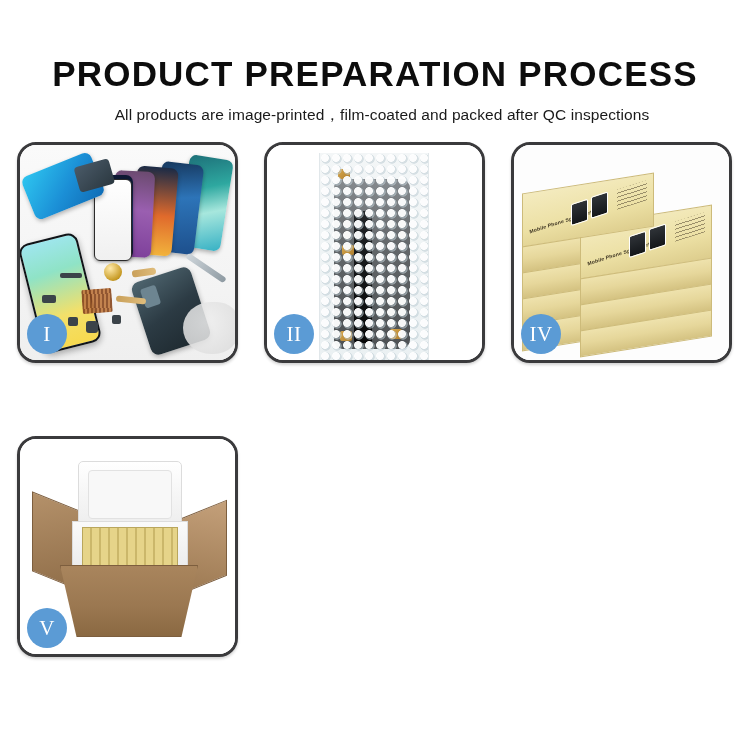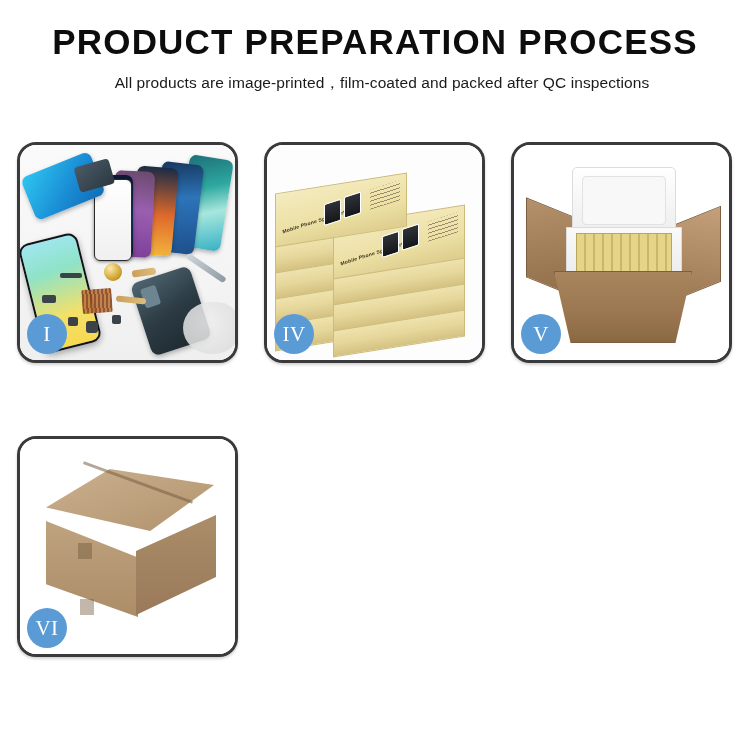--- a/index.html
+++ b/index.html
@@ -12,21 +12,21 @@
     width: 750px;
     height: 750px;
     overflow: hidden;
     font-family: "Liberation Sans", sans-serif;
     color: #111111;
     position: relative;
   }
   .page { width: 750px; height: 750px; position: relative; }
 
   
-  .header { width: 100%; text-align: center; padding-top: 24px; }
+  .header { width: 100%; text-align: center; padding-top: 56px; }
   .title {
     font-family: "Liberation Sans", sans-serif;
     font-size: 35px;
     font-weight: 700;
     letter-spacing: 1.2px;
     color: #0d0d0d;
     line-height: 1.05;
     margin: 0;
     white-space: nowrap;
   }
@@ -375,20 +375,34 @@
         <div class="prt lt" style="left:30px;top:182px;width:8px;height:14px;border-radius:2px;"></div>
         <div class="prt" style="left:92px;top:170px;width:9px;height:9px;"></div>
         <div class="prt flex" style="left:96px;top:152px;width:30px;height:6px;transform:rotate(6deg);"></div>
         <div class="prt" style="left:22px;top:150px;width:14px;height:8px;"></div>
         <div class="tweezer"></div>
         <div class="hand"></div>
       </div>
       <div class="badge">I</div>
     </div>
 
+    <div class="card">
+      <div class="photo p2">
+        <div class="bw-outer">
+          <div class="bw-screen"></div>
+          <div class="bw-strip"></div>
+          <div class="tape" style="left:18px;top:16px;"></div>
+          <div class="tape" style="left:22px;top:92px;"></div>
+          <div class="tape" style="left:20px;top:178px;"></div>
+          <div class="tape" style="left:70px;top:176px;"></div>
+          <div class="bubbles"></div>
+        </div>
+      </div>
+      <div class="badge">II</div>
+    </div>
 
 
     <div class="card">
       <div class="photo p4">
         <div class="stack">
           <div class="sbox left" style="top:150px;"></div>
           <div class="sbox right" style="top:156px;"></div>
           <div class="sbox left" style="top:124px;"></div>
           <div class="sbox right" style="top:130px;"></div>
           <div class="sbox left" style="top:98px;"></div>
@@ -418,26 +432,15 @@
         <div class="v-flapL"></div>
         <div class="v-flapR"></div>
         <div class="v-foamlid"></div>
         <div class="v-foambody"></div>
         <div class="v-contents"></div>
         <div class="v-body"></div>
       </div>
       <div class="badge">V</div>
     </div>
 
-    <div class="card">
-      <div class="photo p6">
-        <div class="c6-top"></div>
-        <div class="c6-left"></div>
-        <div class="c6-right"></div>
-        <div class="c6-seam"></div>
-        <div class="c6-tab1"></div>
-        <div class="c6-tab2"></div>
-      </div>
-      <div class="badge">VI</div>
-    </div>
 
   </div>
 </div>
 
 </body></html>

